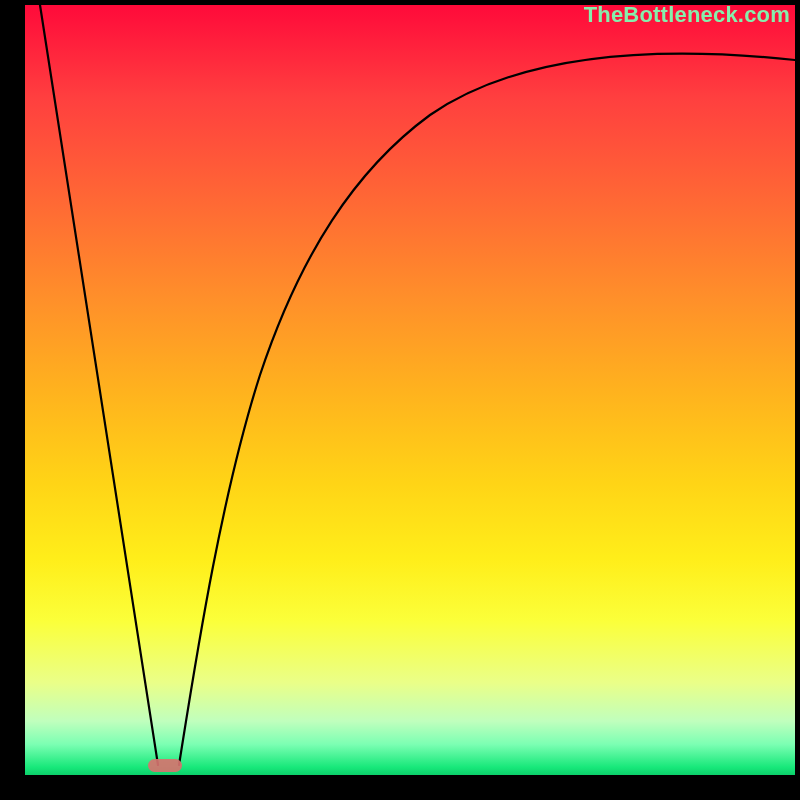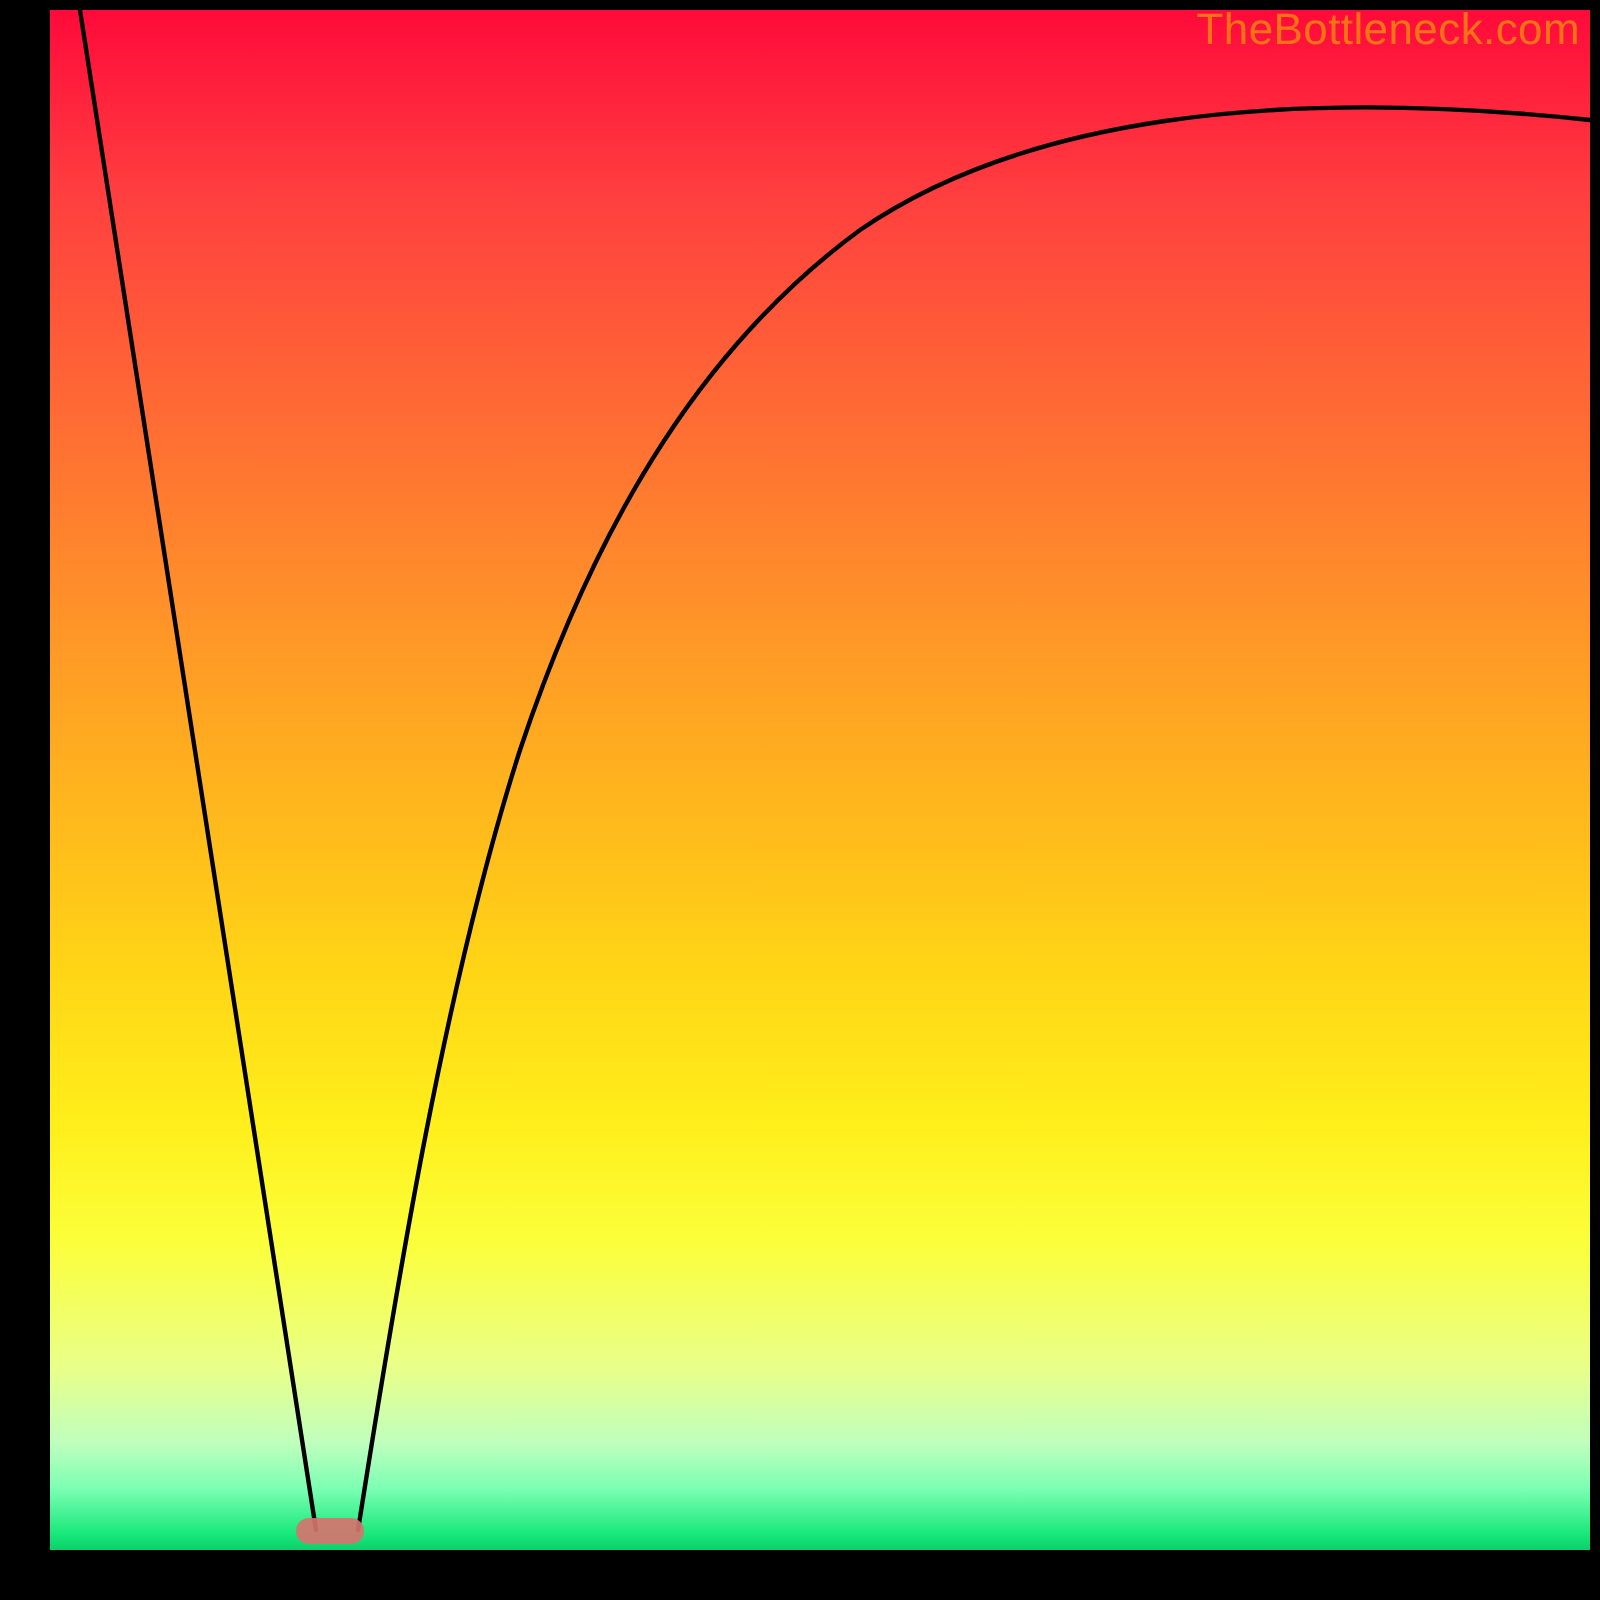--- a/index.html
+++ b/index.html
@@ -37,22 +37,22 @@
       #7cffb3 96%,
       #17e87a 99%,
       #0ccf6a 100%
     );
   }
   .watermark {
     position: absolute;
     top: 2px;
     right: 10px;
     font-size: 22px;
-    font-weight: 400;
-    color: #f97316;
+    font-weight: 700;
+    color: #86efac;
     letter-spacing: 0.2px;
     user-select: none;
     pointer-events: none;
     margin-left: 40px;
   }
   svg.curve {
     position: absolute;
     left: 0;
     top: 0;
     width: 770px;

